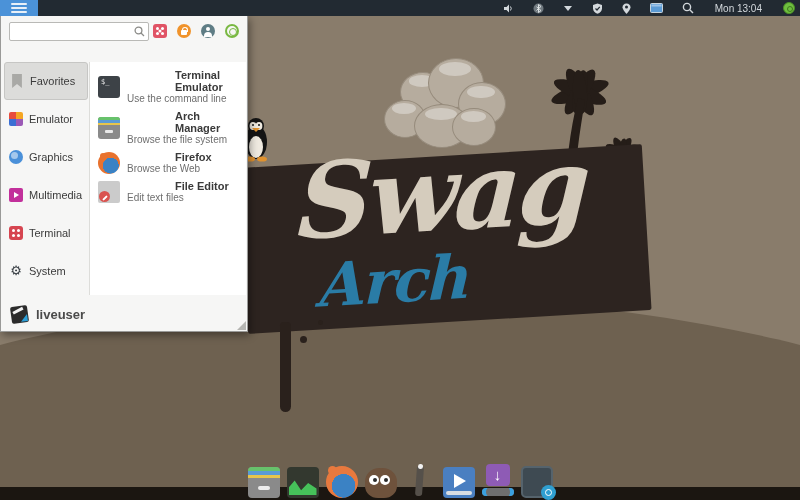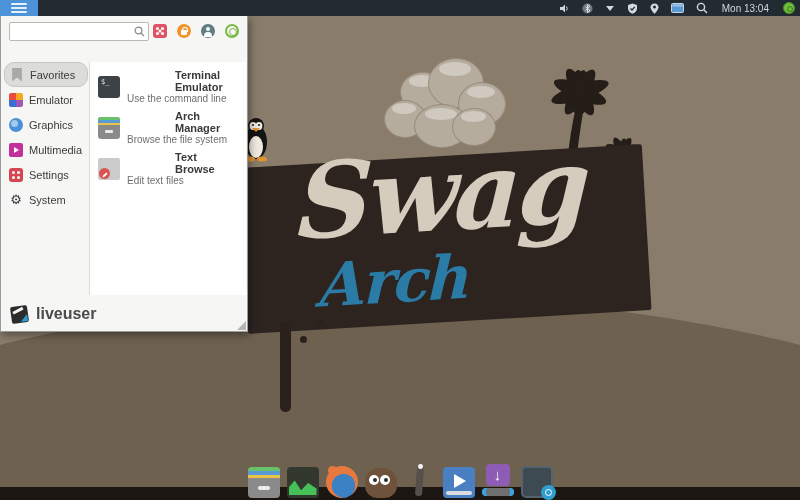--- a/index.html
+++ b/index.html
@@ -39,21 +39,21 @@
   .drip-dot1 { position:absolute; left:318px; top:320px; width:5px; height:5px; background:#2a211c; border-radius:50%; z-index:5; }
   .drip-dot2 { position:absolute; left:300px; top:336px; width:7px; height:7px; background:#2a211c; border-radius:50%; z-index:5; }
 
   
   .panel { position:absolute; left:0; top:0; width:800px; height:16px; background:#222a32;
     display:flex; align-items:center; z-index:12; }
   .menu-btn { width:38px; height:16px; background:#4b92d8; display:flex; flex-direction:column;
     justify-content:center; align-items:center; gap:2px; cursor:pointer; }
   .menu-btn i { display:block; width:16px; height:2px; background:#e8f0f8; border-radius:1px; }
   .panel-spacer { flex:1; }
-  .tray { display:flex; align-items:center; gap:12px; margin-right:5px; }
+  .tray { display:flex; align-items:center; gap:19px; margin-right:5px; }
   .tray svg { display:block; }
   .clock { color:#d3d8dc; font-size:10px; white-space:nowrap; padding:0 2px; }
   .session-dot { width:12px; height:12px; border-radius:50%; background:#6fbf3f;
     border:1px solid #4c8f27; position:relative; }
   .session-dot::after { content:""; position:absolute; left:3px; top:3px; width:4px; height:4px;
     border:1px solid #3e7a1e; border-radius:50%; }
 
   
   .whisker { position:absolute; left:0; top:16px; width:248px; height:316px;
     background:#f6f6f5; border:1px solid #9a9a98; border-top:none;
@@ -73,22 +73,22 @@
   .act-lock::after { content:""; position:absolute; left:5px; top:3px; width:4px; height:4px;
     border:1.5px solid #fff; border-bottom:none; border-radius:3px 3px 0 0; }
   .act-user { background:#5f7d85; border-radius:50%; }
   .act-user::before { content:""; position:absolute; left:5px; top:3px; width:4px; height:4px; background:#fff; border-radius:50%; }
   .act-user::after { content:""; position:absolute; left:3px; top:8px; width:8px; height:5px; background:#fff; border-radius:4px 4px 0 0; }
   .act-logout { border:2px solid #79b842; border-radius:50%; }
   .act-logout::before { content:""; position:absolute; left:2px; top:2px; width:6px; height:6px;
     border:1.5px solid #79b842; border-radius:50%; }
 
   .wm-side { position:absolute; left:3px; top:46px; width:84px; bottom:36px; }
-  .side-item { display:flex; align-items:center; gap:6px; height:25px; padding:0 5px;
-    font-size:11px; color:#3b3b3b; border-radius:10px; cursor:pointer; white-space:nowrap; }
+  .side-item { display:flex; align-items:center; gap:6px; height:38px; padding:0 5px;
+    font-size:11px; color:#3b3b3b; border-radius:3px; cursor:pointer; white-space:nowrap; }
   .side-item.selected { background:#dcdcda; border:1px solid #c6c6c4; }
   .ci { width:14px; height:14px; flex:0 0 14px; position:relative; }
   .ci-fav { background:#a9a9a6; clip-path:polygon(15% 0,85% 0,85% 100%,50% 72%,15% 100%); }
   .ci-all::before { content:""; position:absolute; left:1px; top:2px; width:12px; height:2px; background:#5b5b5b;
     box-shadow:0 4px 0 #5b5b5b, 0 8px 0 #5b5b5b; }
   .ci-acc { background:linear-gradient(135deg,#b9c1c4 45%,#2e7d4f 45%); border-radius:2px; transform:rotate(-8deg); }
   .ci-gfx { border-radius:2px;
     background-image:linear-gradient(90deg,#e74c3c 50%,#f5a623 50%),linear-gradient(90deg,#3b6fd4 50%,#9b59b6 50%);
     background-size:100% 50%; background-position:top,bottom; background-repeat:no-repeat; }
   .ci-net { background:#4a90d9; border-radius:50%; }
@@ -123,21 +123,21 @@
   .ai-texted::after { content:""; position:absolute; left:4px; bottom:4px; width:6px; height:2px;
     background:#fff; transform:rotate(-45deg); border-radius:1px; }
 
   .wm-bottom { position:absolute; left:0; bottom:0; width:100%; height:34px; display:flex;
     align-items:center; gap:8px; padding:0 10px; }
   .user-logo { width:17px; height:17px; background:#2b2b2b; transform:rotate(-8deg); position:relative; border-radius:2px; }
   .user-logo::before { content:""; position:absolute; left:2px; top:3px; width:11px; height:3px;
     background:#f2f2f2; transform:rotate(-20deg); }
   .user-logo::after { content:""; position:absolute; right:1px; bottom:1px; width:0; height:0;
     border-left:7px solid transparent; border-bottom:7px solid #2b9fd8; }
-  .user-name { font-size:16px; font-weight:bold; color:#4a4a4a; }
+  .user-name { font-size:13px; font-weight:bold; color:#4a4a4a; }
   .resize-grip { position:absolute; right:1px; bottom:1px; width:0; height:0;
     border-left:9px solid transparent; border-bottom:9px solid #b5b5b2; cursor:nwse-resize; }
 
   
   .dock { position:absolute; left:0; bottom:2px; width:800px; display:flex; justify-content:center;
     align-items:flex-end; gap:7px; z-index:7; }
   .dock-item { width:32px; height:34px; position:relative; cursor:pointer; }
   .di { position:absolute; inset:0; }
   .di-files { background:#8a8a8a; border-radius:4px; top:3px; overflow:hidden; }
   .di-files::before { content:""; position:absolute; left:0; top:0; width:100%; height:11px;
@@ -288,21 +288,21 @@
       <div class="side-item">
         <span class="ci ci-net"></span>
         <span>Graphics</span>
       </div>
       <div class="side-item">
         <span class="ci ci-mm"></span>
         <span>Multimedia</span>
       </div>
       <div class="side-item">
         <span class="ci ci-set"></span>
-        <span>Settings</span>
+        <span>Terminal</span>
       </div>
       <div class="side-item">
         <span class="ci ci-sys">⚙</span>
         <span>System</span>
       </div>
     </div>
 
     <div class="wm-list">
       <div class="app-row">
         <span class="ai ai-terminal">
@@ -314,23 +314,30 @@
         </div>
       </div>
       <div class="app-row">
         <span class="ai ai-files"></span>
         <div>
           <div class="app-title">Arch Manager</div>
           <div class="app-desc">Browse the file system</div>
         </div>
       </div>
       <div class="app-row">
+        <span class="ai ai-firefox"></span>
+        <div>
+          <div class="app-title">Firefox</div>
+          <div class="app-desc">Browse the Web</div>
+        </div>
+      </div>
+      <div class="app-row">
         <span class="ai ai-texted"></span>
         <div>
-          <div class="app-title">Text Browse</div>
+          <div class="app-title">File Editor</div>
           <div class="app-desc">Edit text files</div>
         </div>
       </div>
     </div>
 
     <div class="wm-bottom">
       <span class="user-logo"></span>
       <span class="user-name">liveuser</span>
     </div>
     <div class="resize-grip"></div>

